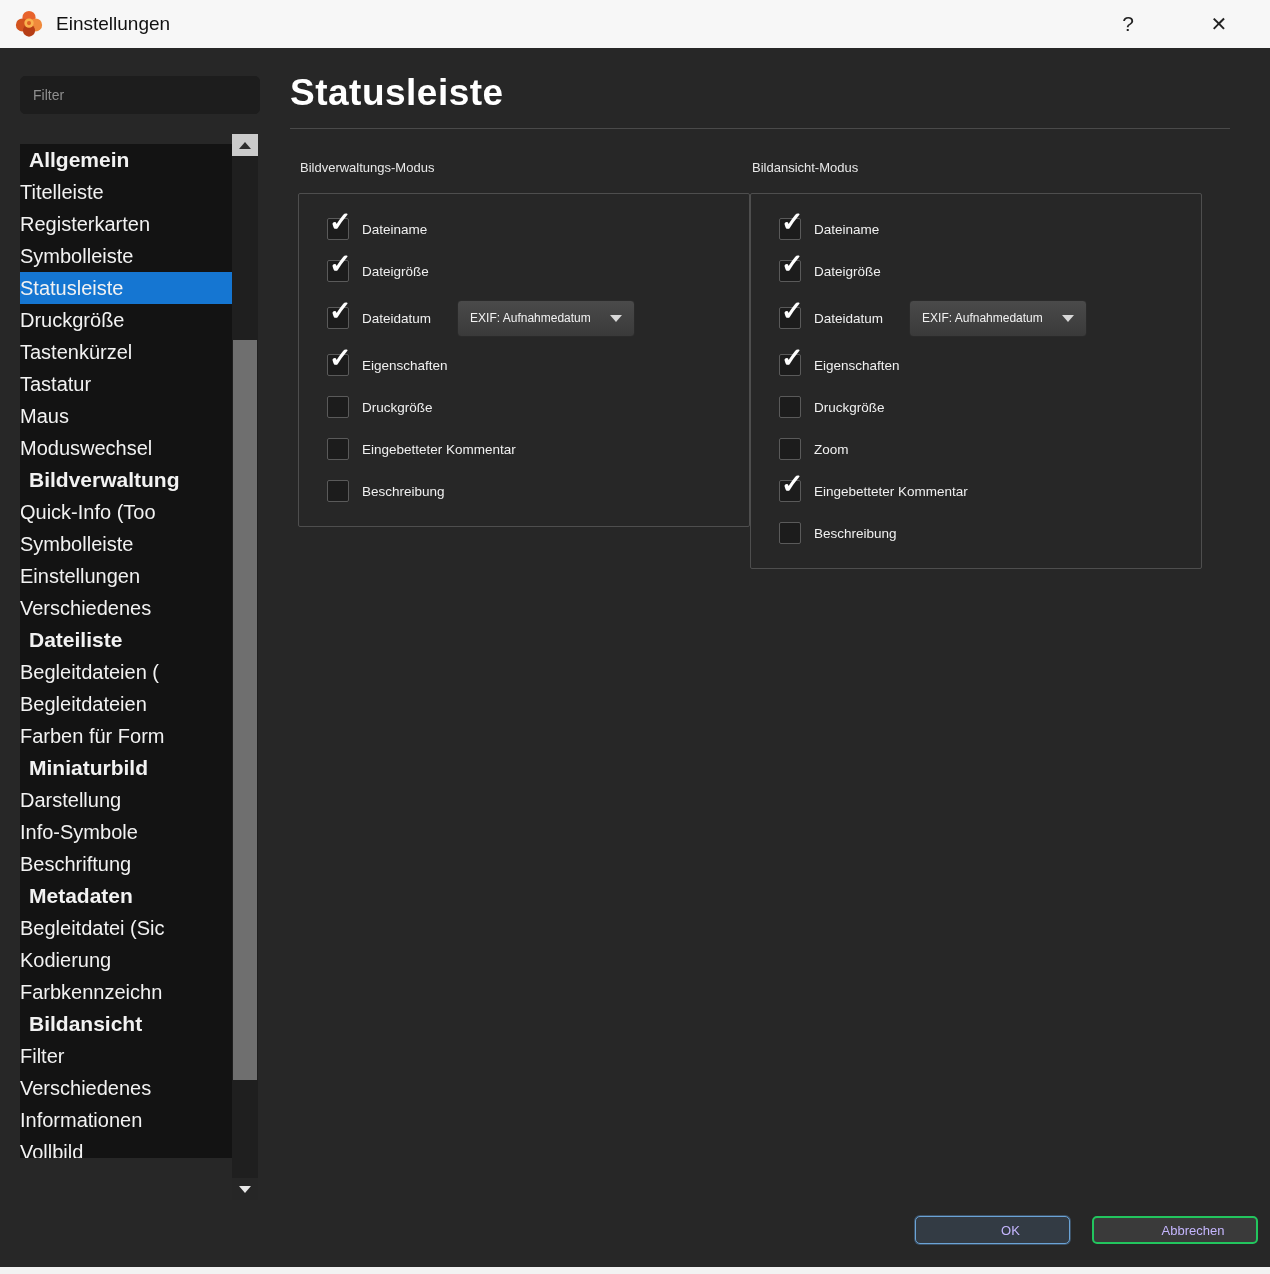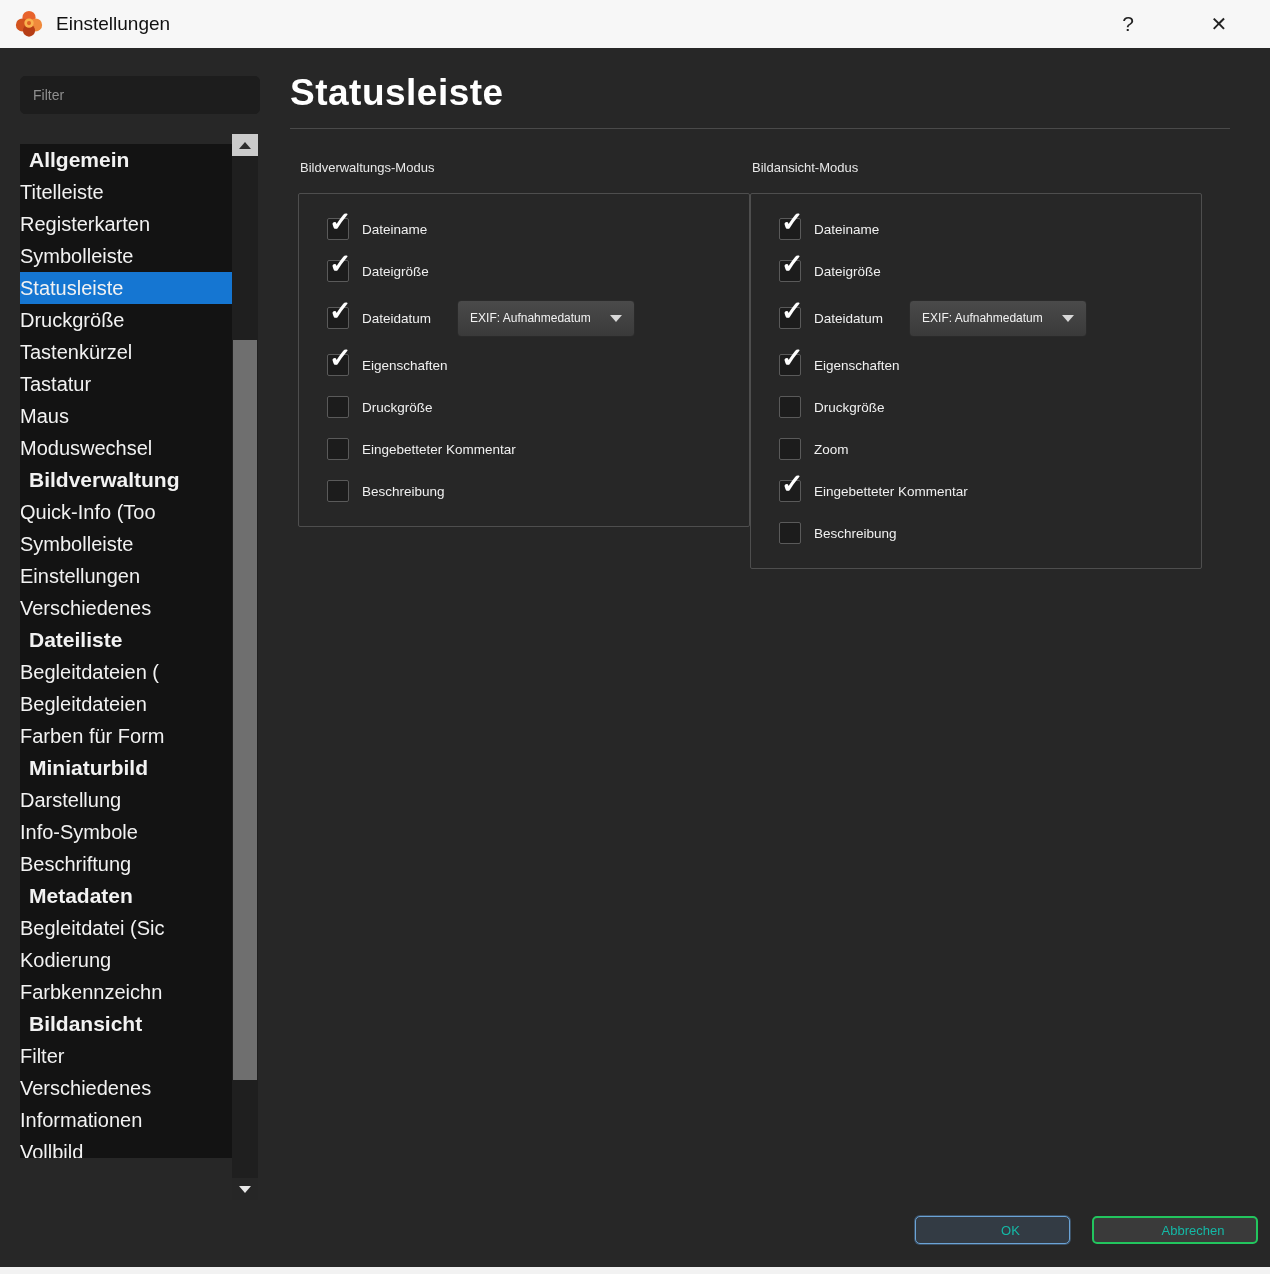--- a/index.html
+++ b/index.html
@@ -83,21 +83,21 @@
     border:1px solid #2a2a2a; border-radius:4px;
     display:flex; align-items:center; justify-content:space-between;
     padding:0 12px; cursor:default;
   }
   .dd-val { font-size:12px; color:#f2f2f2; white-space:nowrap; }
   .caret { width:0; height:0; border-left:6px solid transparent; border-right:6px solid transparent; border-top:7px solid #d8d8d8; }
 
   
   .btn {
     position:absolute; height:28px; border-radius:5px; font-size:13px;
-    color:#14b8a6; cursor:default; font-family:"Liberation Sans", sans-serif;padding-left:36px;
+    color:#c4b5fd; cursor:default; font-family:"Liberation Sans", sans-serif;padding-left:36px;
   }
   .btn-ok {
     left:915px; top:1216px; width:155px;
     background:#333b44; border:1px solid #6ba3d6;
     box-shadow:0 0 0 1px rgba(100,160,220,0.35);
   }
   .btn-cancel {
     left:1092px; top:1216px; width:166px;
     background:#3a3a3a; border:2px solid #22c55e;
   }

